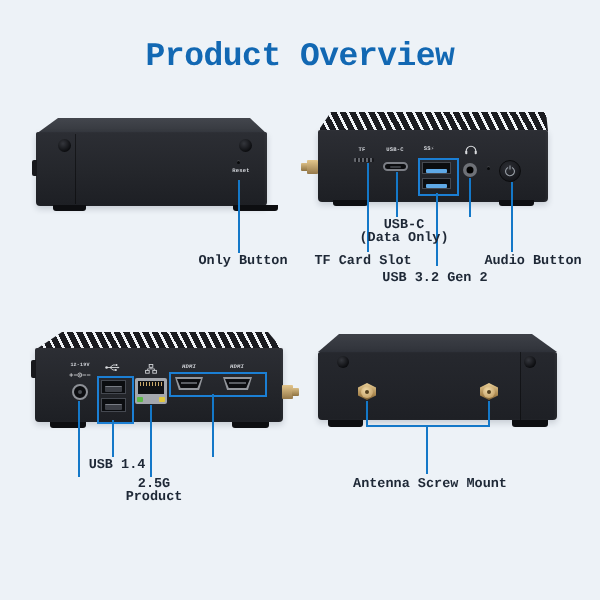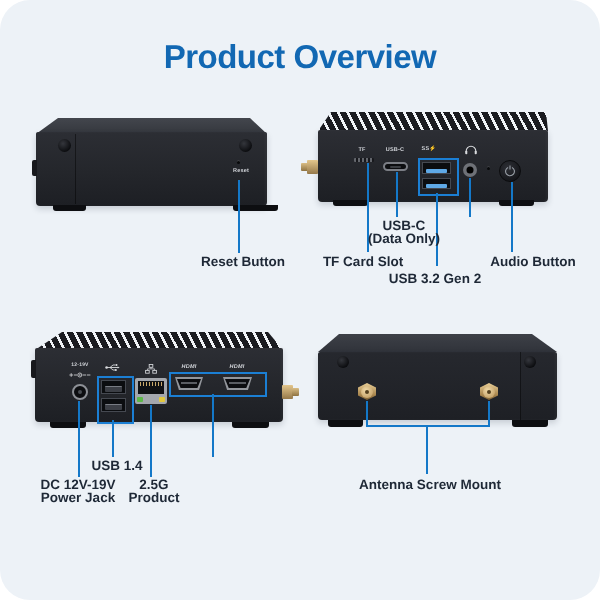--- a/index.html
+++ b/index.html
@@ -1,21 +1,20 @@
 <!DOCTYPE html>
 <html><head>
 <meta charset="utf-8">
 <style>
   html,body{margin:0;padding:0;}
   .canvas{
     position:relative;width:600px;height:600px;overflow:hidden;
     background:#edf2f7;
-    font-family:Liberation Sans, sans-serif;
+    font-family:Liberation Mono, monospace;
     text-rendering:geometricPrecision;
-    border-radius:30px;
   }
   .title{
     position:absolute;left:50%;top:38px;transform:translateX(-50%);
     font-size:33px;font-weight:700;color:#1268b3;letter-spacing:-0.5px;white-space:nowrap;
   }
   .device{position:absolute;}
   .vent{
     position:absolute;left:0;top:0;height:19px;width:100%;
     background:repeating-linear-gradient(63deg,#f0f3f7 0 2.6px,#1a1b20 2.6px 8.4px);
   }
@@ -95,21 +94,21 @@
     <div class="screw" style="left:22px;top:23px;"></div>
     <div class="screw" style="left:203px;top:23px;"></div>
     <div class="seam" style="left:39px;top:18px;height:70px;"></div>
     <div class="sidetab" style="left:-4px;top:44px;height:16px;"></div>
     <div class="pinhole" style="left:201px;top:45px;"></div>
     <div class="print tiny" style="left:205px;top:52px;">Reset</div>
     <div class="footpad" style="left:17px;top:89px;width:33px;"></div>
     <div class="footpad" style="left:197px;top:89px;width:45px;"></div>
   </div>
   <div class="line-v" style="left:238px;top:180px;height:73px;"></div>
-  <div class="callout" style="left:243px;top:255px;">Reset Button</div>
+  <div class="callout" style="left:243px;top:255px;">Only Button</div>
 
   <div class="device" style="left:318px;top:112px;width:230px;height:95px;">
     <div class="vent" style="clip-path:polygon(13px 0,228px 0,100% 100%,0 100%);"></div>
     <div class="bodyface" style="top:18px;height:72px;"></div>
     <div class="ant-conn" style="left:-17px;top:48px;">
       <div class="ant-tip" style="left:0;"></div>
         <div class="ant-nut" style="left:6px;"></div>
     </div>
 
     <div class="print tiny" style="left:44px;top:35px;">TF</div>
@@ -221,24 +220,20 @@
         <div class="ant-tip" style="left:10px;"></div>
     </div>
     <div class="footpad" style="left:15px;top:90px;width:36px;"></div>
     <div class="footpad" style="left:197px;top:90px;width:37px;"></div>
   </div>
   <div class="line-v" style="left:78px;top:401px;height:76px;"></div>
   <div class="line-v" style="left:112px;top:420px;height:37px;"></div>
   <div class="line-v" style="left:150px;top:405px;height:72px;"></div>
   <div class="line-v" style="left:212px;top:394px;height:63px;"></div>
   <div class="callout" style="left:117px;top:459px;">USB 1.4</div>
-  <div class="callout" style="left:78px;top:478px;">
-    <div>DC 12V-19V</div>
-    <div>Power Jack</div>
-  </div>
   <div class="callout" style="left:154px;top:478px;">
     <div>2.5G</div>
     <div>Product</div>
   </div>
 
   <div class="device" style="left:318px;top:334px;width:239px;height:94px;">
     <div class="topface" style="top:0;width:100%;height:18px;background:linear-gradient(180deg,#3d4047,#30333a);clip-path:polygon(21px 0,214px 0,100% 100%,0 100%);"></div>
     <div class="bodyface" style="top:18px;height:68px;background:linear-gradient(180deg,#26282e,#1e2025);"></div>
     <div class="screw small" style="left:19px;top:22px;"></div>
     <div class="screw small" style="left:206px;top:22px;"></div>

